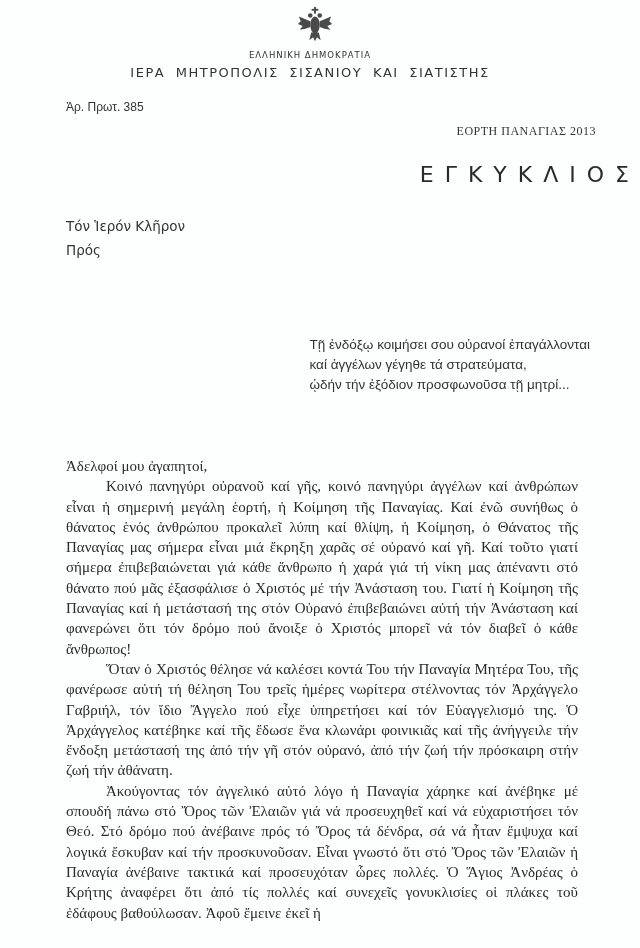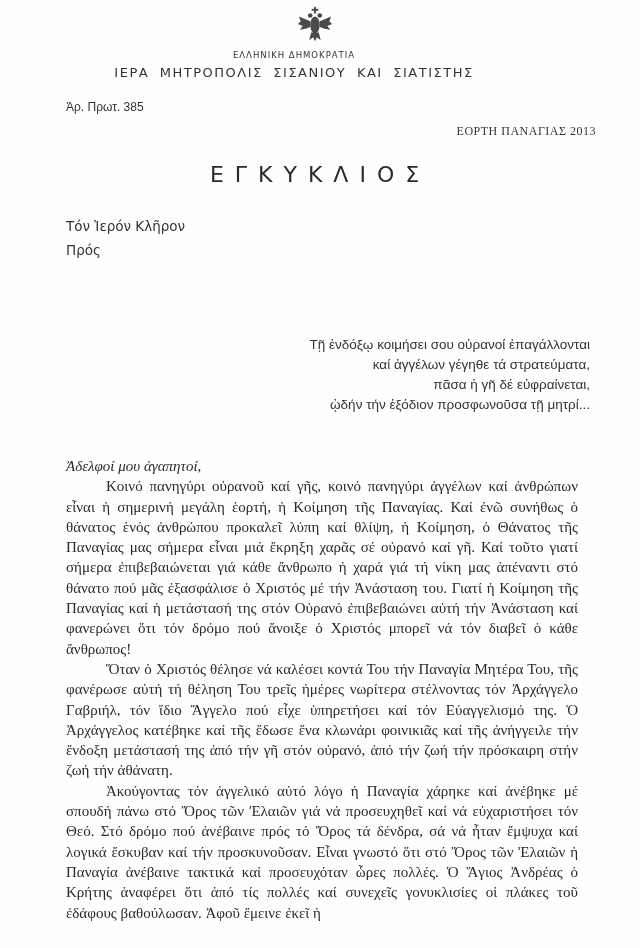--- a/index.html
+++ b/index.html
@@ -6,52 +6,52 @@
     body {
       width: 640px; height: 948px; overflow: hidden;
       background: #fdfefe;
       color: #2a2a2a;
       position: relative;
     }
     .page { position: absolute; left: 0; top: 0; width: 640px; height: 948px; }
     .emblem { position: absolute; left: 296px; top: 6px; width: 38px; height: 38px; }
     .header-line {
       position: absolute; left: 0; width: 588px; text-align: center;
-      font-family: "DejaVu Sans", sans-serif; color: #333;
+      font-family: "DejaVu Sans", sans-serif; color: #333; padding-left: 16px;
     }
     .republic { top: 50px; font-size: 8.5px; letter-spacing: 1px; }
     .metropolis { top: 65px; font-size: 13px; letter-spacing: 1.5px; word-spacing: 5px; }
     .protocol {
       position: absolute; left: 66px; top: 100px;
       font-family: Liberation Sans, sans-serif; font-size: 12px; color: #333;
     }
     .feast {
       position: absolute; right: 44px; top: 124px;
       font-family: Liberation Serif, serif; font-size: 12px; color: #333; letter-spacing: 0.5px;
     }
     .title {
-      position: absolute; left: 0; width: 640px; top: 162px; text-align: center;
+      position: absolute; left: 0; width: 640px; top: 162px; text-align: right;
       font-family: "DejaVu Sans", sans-serif; font-size: 22px; letter-spacing: 11px; color: #2a2a2a;
     }
     .recipients {
       position: absolute; left: 66px; top: 214px;
       font-family: "DejaVu Sans", sans-serif; font-size: 13.5px; line-height: 24px; color: #333;
     }
     .recipients div { white-space: nowrap; }
     .hymn {
-      position: absolute; right: 50px; top: 335px; text-align: right;
+      position: absolute; right: 50px; top: 335px; text-align: left;
       font-family: "Liberation Sans", sans-serif; font-size: 13.5px; line-height: 20px; color: #333;
     }
     .body-text {
       position: absolute; left: 66px; top: 456px; width: 512px;
       font-family: "Liberation Serif", serif; font-size: 15px; line-height: 20.3px; color: #2a2a2a;
       text-align: justify;
     }
     .body-text p { margin: 0; text-indent: 40px; }
-    .body-text p.greeting { text-indent: 0; font-style: italic; }
+    .body-text p.greeting { text-indent: 0; }
   </style>
 </head>
 <body>
 
 <div class="page">
 
   <svg class="emblem" viewBox="0 0 40 40">
     <g fill="#4a4a4a">
       <rect x="19" y="1" width="2" height="7"></rect>
       <rect x="16.5" y="3" width="7" height="2"></rect>
@@ -73,21 +73,20 @@
   <div class="title">ΕΓΚΥΚΛΙΟΣ</div>
 
   <div class="recipients">
     <div>Τόν Ἱερόν Κλῆρον</div>
     <div>Πρός</div>
   </div>
 
   <div class="hymn">
     <div>Τῇ ἐνδόξῳ κοιμήσει σου οὐρανοί ἐπαγάλλονται</div>
     <div>καί ἀγγέλων γέγηθε τά στρατεύματα,</div>
-    <div>πᾶσα ἡ γῆ δέ εὐφραίνεται,</div>
     <div>ᾠδήν τήν ἐξόδιον προσφωνοῦσα τῇ μητρί...</div>
   </div>
 
   <div class="body-text">
     <p class="greeting">Ἀδελφοί μου ἀγαπητοί,</p>
     <p>Κοινό πανηγύρι οὐρανοῦ καί γῆς, κοινό πανηγύρι ἀγγέλων καί ἀνθρώπων εἶναι ἡ σημερινή μεγάλη ἑορτή, ἡ Κοίμηση τῆς Παναγίας. Καί ἐνῶ συνήθως ὁ θάνατος ἑνός ἀνθρώπου προκαλεῖ λύπη καί θλίψη, ἡ Κοίμηση, ὁ Θάνατος τῆς Παναγίας μας σήμερα εἶναι μιά ἔκρηξη χαρᾶς σέ οὐρανό καί γῆ. Καί τοῦτο γιατί σήμερα ἐπιβεβαιώνεται γιά κάθε ἄνθρωπο ἡ χαρά γιά τή νίκη μας ἀπέναντι στό θάνατο πού μᾶς ἐξασφάλισε ὁ Χριστός μέ τήν Ἀνάσταση του. Γιατί ἡ Κοίμηση τῆς Παναγίας καί ἡ μετάστασή της στόν Οὐρανό ἐπιβεβαιώνει αὐτή τήν Ἀνάσταση καί φανερώνει ὅτι τόν δρόμο πού ἄνοιξε ὁ Χριστός μπορεῖ νά τόν διαβεῖ ὁ κάθε ἄνθρωπος!</p>
     <p>Ὅταν ὁ Χριστός θέλησε νά καλέσει κοντά Του τήν Παναγία Μητέρα Του, τῆς φανέρωσε αὐτή τή θέληση Του τρεῖς ἡμέρες νωρίτερα στέλνοντας τόν Ἀρχάγγελο Γαβριήλ, τόν ἴδιο Ἄγγελο πού εἶχε ὑπηρετήσει καί τόν Εὐαγγελισμό της. Ὁ Ἀρχάγγελος κατέβηκε καί τῆς ἔδωσε ἕνα κλωνάρι φοινικιᾶς καί τῆς ἀνήγγειλε τήν ἔνδοξη μετάστασή της ἀπό τήν γῆ στόν οὐρανό, ἀπό τήν ζωή τήν πρόσκαιρη στήν ζωή τήν ἀθάνατη.</p>
     <p>Ἀκούγοντας τόν ἀγγελικό αὐτό λόγο ἡ Παναγία χάρηκε καί ἀνέβηκε μέ σπουδή πάνω στό Ὄρος τῶν Ἐλαιῶν γιά νά προσευχηθεῖ καί νά εὐχαριστήσει τόν Θεό. Στό δρόμο πού ἀνέβαινε πρός τό Ὄρος τά δένδρα, σά νά ἦταν ἔμψυχα καί λογικά ἔσκυβαν καί τήν προσκυνοῦσαν. Εἶναι γνωστό ὅτι στό Ὄρος τῶν Ἐλαιῶν ἡ Παναγία ἀνέβαινε τακτικά καί προσευχόταν ὧρες πολλές. Ὁ Ἅγιος Ἀνδρέας ὁ Κρήτης ἀναφέρει ὅτι ἀπό τίς πολλές καί συνεχεῖς γονυκλισίες οἱ πλάκες τοῦ ἐδάφους βαθούλωσαν. Ἀφοῦ ἔμεινε ἐκεῖ ἡ</p>
   </div>
 

